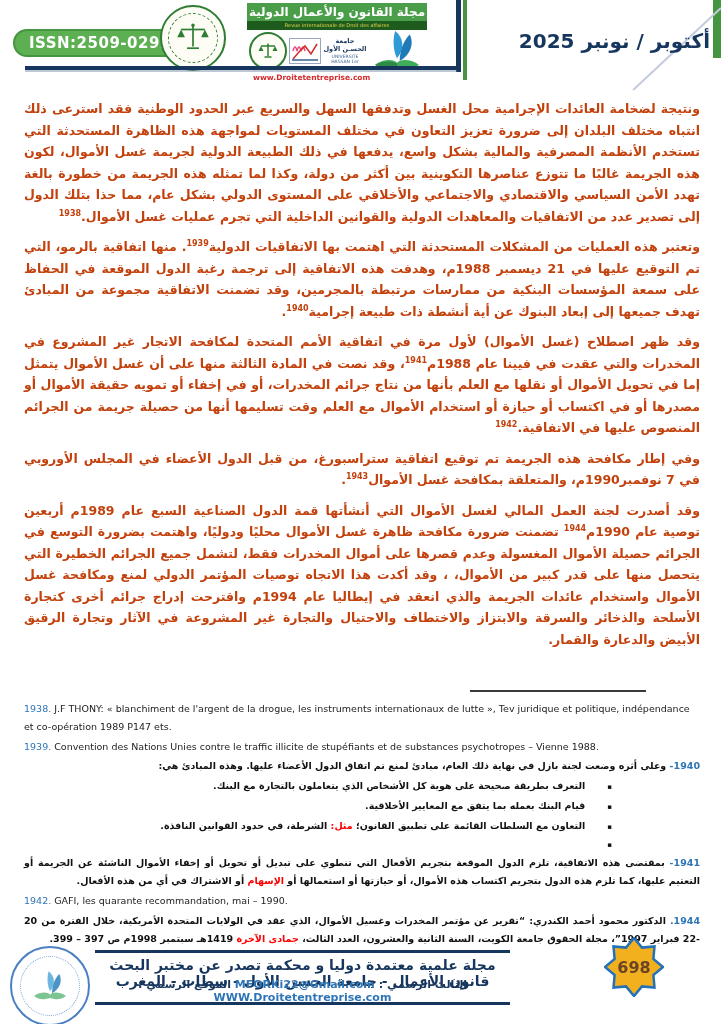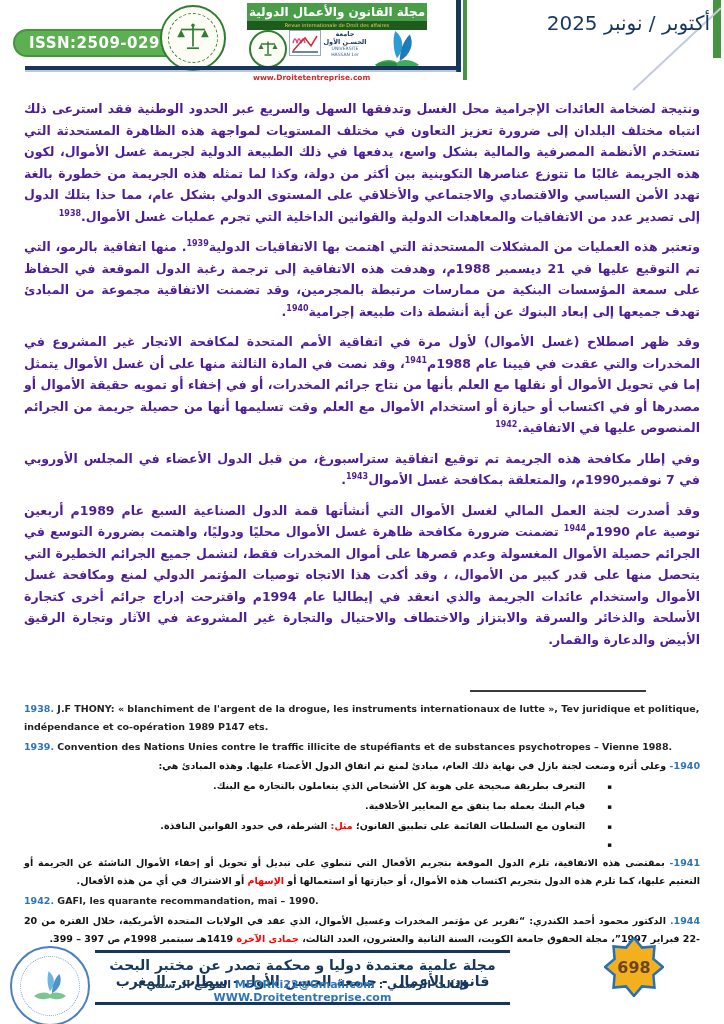--- a/index.html
+++ b/index.html
@@ -14,49 +14,49 @@
     left:13px;top:29px;background:#5cb052;border:2px solid #459540;color:#fff;
     font-weight:bold;font-size:15px;padding:3px 14px;border-radius:16px;letter-spacing:.5px;
   }
   .seal{border:2px solid #2e7d32;border-radius:50%;background:#fdfdf6;display:flex;align-items:center;justify-content:center;}
   .seal-inner{border:1px dashed #2e7d32;border-radius:50%;width:78%;height:78%;display:flex;align-items:center;justify-content:center;}
   .seal1{left:160px;top:5px;width:62px;height:62px;}
   .center-logo{left:247px;top:3px;width:180px;height:80px;font-size:0;}
   .logo-banner{height:18px;background:#4a9e4a;color:#fff;font-size:12px;font-weight:bold;
     line-height:18px;text-align:center;direction:rtl;}
   .logo-strip{height:9px;background:#1d5c1d;color:#e8d44d;font-size:5px;line-height:9px;text-align:center;overflow:hidden;}
-  .logo-mid{height:42px;background:#fff;display:flex;gap:2px;padding:0 2px;position:relative;}
+  .logo-mid{height:42px;background:#fff;display:flex;align-items:center;gap:2px;padding:0 2px;position:relative;}
   .seal2{width:34px;height:34px;flex:0 0 auto;}
   .mini-chart{width:32px;height:26px;flex:0 0 auto;}
   .univ{width:52px;text-align:center;color:#17365d;line-height:1.25;}
   .univ .ar{font-size:6.5px;font-weight:bold;display:block;}
   .univ .fr{font-size:4.5px;display:block;color:#365f91;}
   .bird{width:56px;height:42px;flex:0 0 auto;}
   .logo-site{height:11px;color:#d42a2a;font-size:7.5px;font-weight:bold;line-height:11px;text-align:left;padding-left:6px;background:#fff;}
   .vbar-navy{left:456px;top:0;width:5px;height:72px;background:#17365d;}
   .vbar-green{left:463px;top:0;width:4px;height:80px;background:#459540;}
   .edge-green{left:713px;top:0;width:8px;height:58px;background:#459540;}
   .issue-block{left:472px;top:6px;width:238px;text-align:right;direction:rtl;z-index:2;}
   .issue-line1{color:#2e75b6;font-weight:bold;font-size:16px;}
   .issue-num{color:#f2b01e;}
-  .issue-line2{color:#17365d;font-weight:normal;font-size:20px;margin-top:5px;}
+  .issue-line2{color:#17365d;font-weight:bold;font-size:20px;margin-top:23px;}
   .slash{left:617px;top:48px;width:120px;height:2px;background:#c3cbdc;transform:rotate(-43deg);z-index:1;}
   .header-rule{left:25px;top:66px;width:432px;height:4px;background:#17365d;box-shadow:0 2px 0 rgba(110,130,160,.45);}
 
   
   .article{top:98px;left:24px;width:676px;direction:rtl;text-align:justify;
-    font-size:12.5px;line-height:21.5px;font-weight:bold;color:#4c1d95;}
+    font-size:12.5px;line-height:21.5px;font-weight:bold;color:#c2410c;}
   .article p{margin:0 0 9px 0;}
   .article sup{font-size:8px;line-height:0;vertical-align:super;font-weight:bold;}
 
   
   .fn-sep{left:470px;top:690px;width:176px;height:2px;background:#3a3a3a;}
   .footnotes{top:700px;left:24px;width:676px;font-size:9.5px;line-height:17.8px;color:#1a1a1a;}
   .footnote{margin-bottom:2px;}
-  .footnote[dir="ltr"]{text-align:left;font-weight:bold;color:#222;}
+  .footnote[dir="ltr"]{text-align:left;font-weight:normal;color:#222;}
   .footnote[dir="rtl"]{text-align:justify;font-weight:bold;color:#111;}
   .fn-bullet{direction:rtl;display:flex;align-items:baseline;padding-right:88px;font-weight:bold;color:#111;}
   .bullet-marker{font-size:7px;margin-left:22px;flex:0 0 auto;}
 
   
   .f-rule{left:95px;width:415px;height:3px;background:#17365d;}
   .f-rule.top{top:950px;}
   .f-rule.bottom{top:1002px;}
   .f-line1{top:957px;left:95px;width:415px;text-align:center;direction:rtl;
     color:#17365d;font-weight:bold;font-size:14px;}

